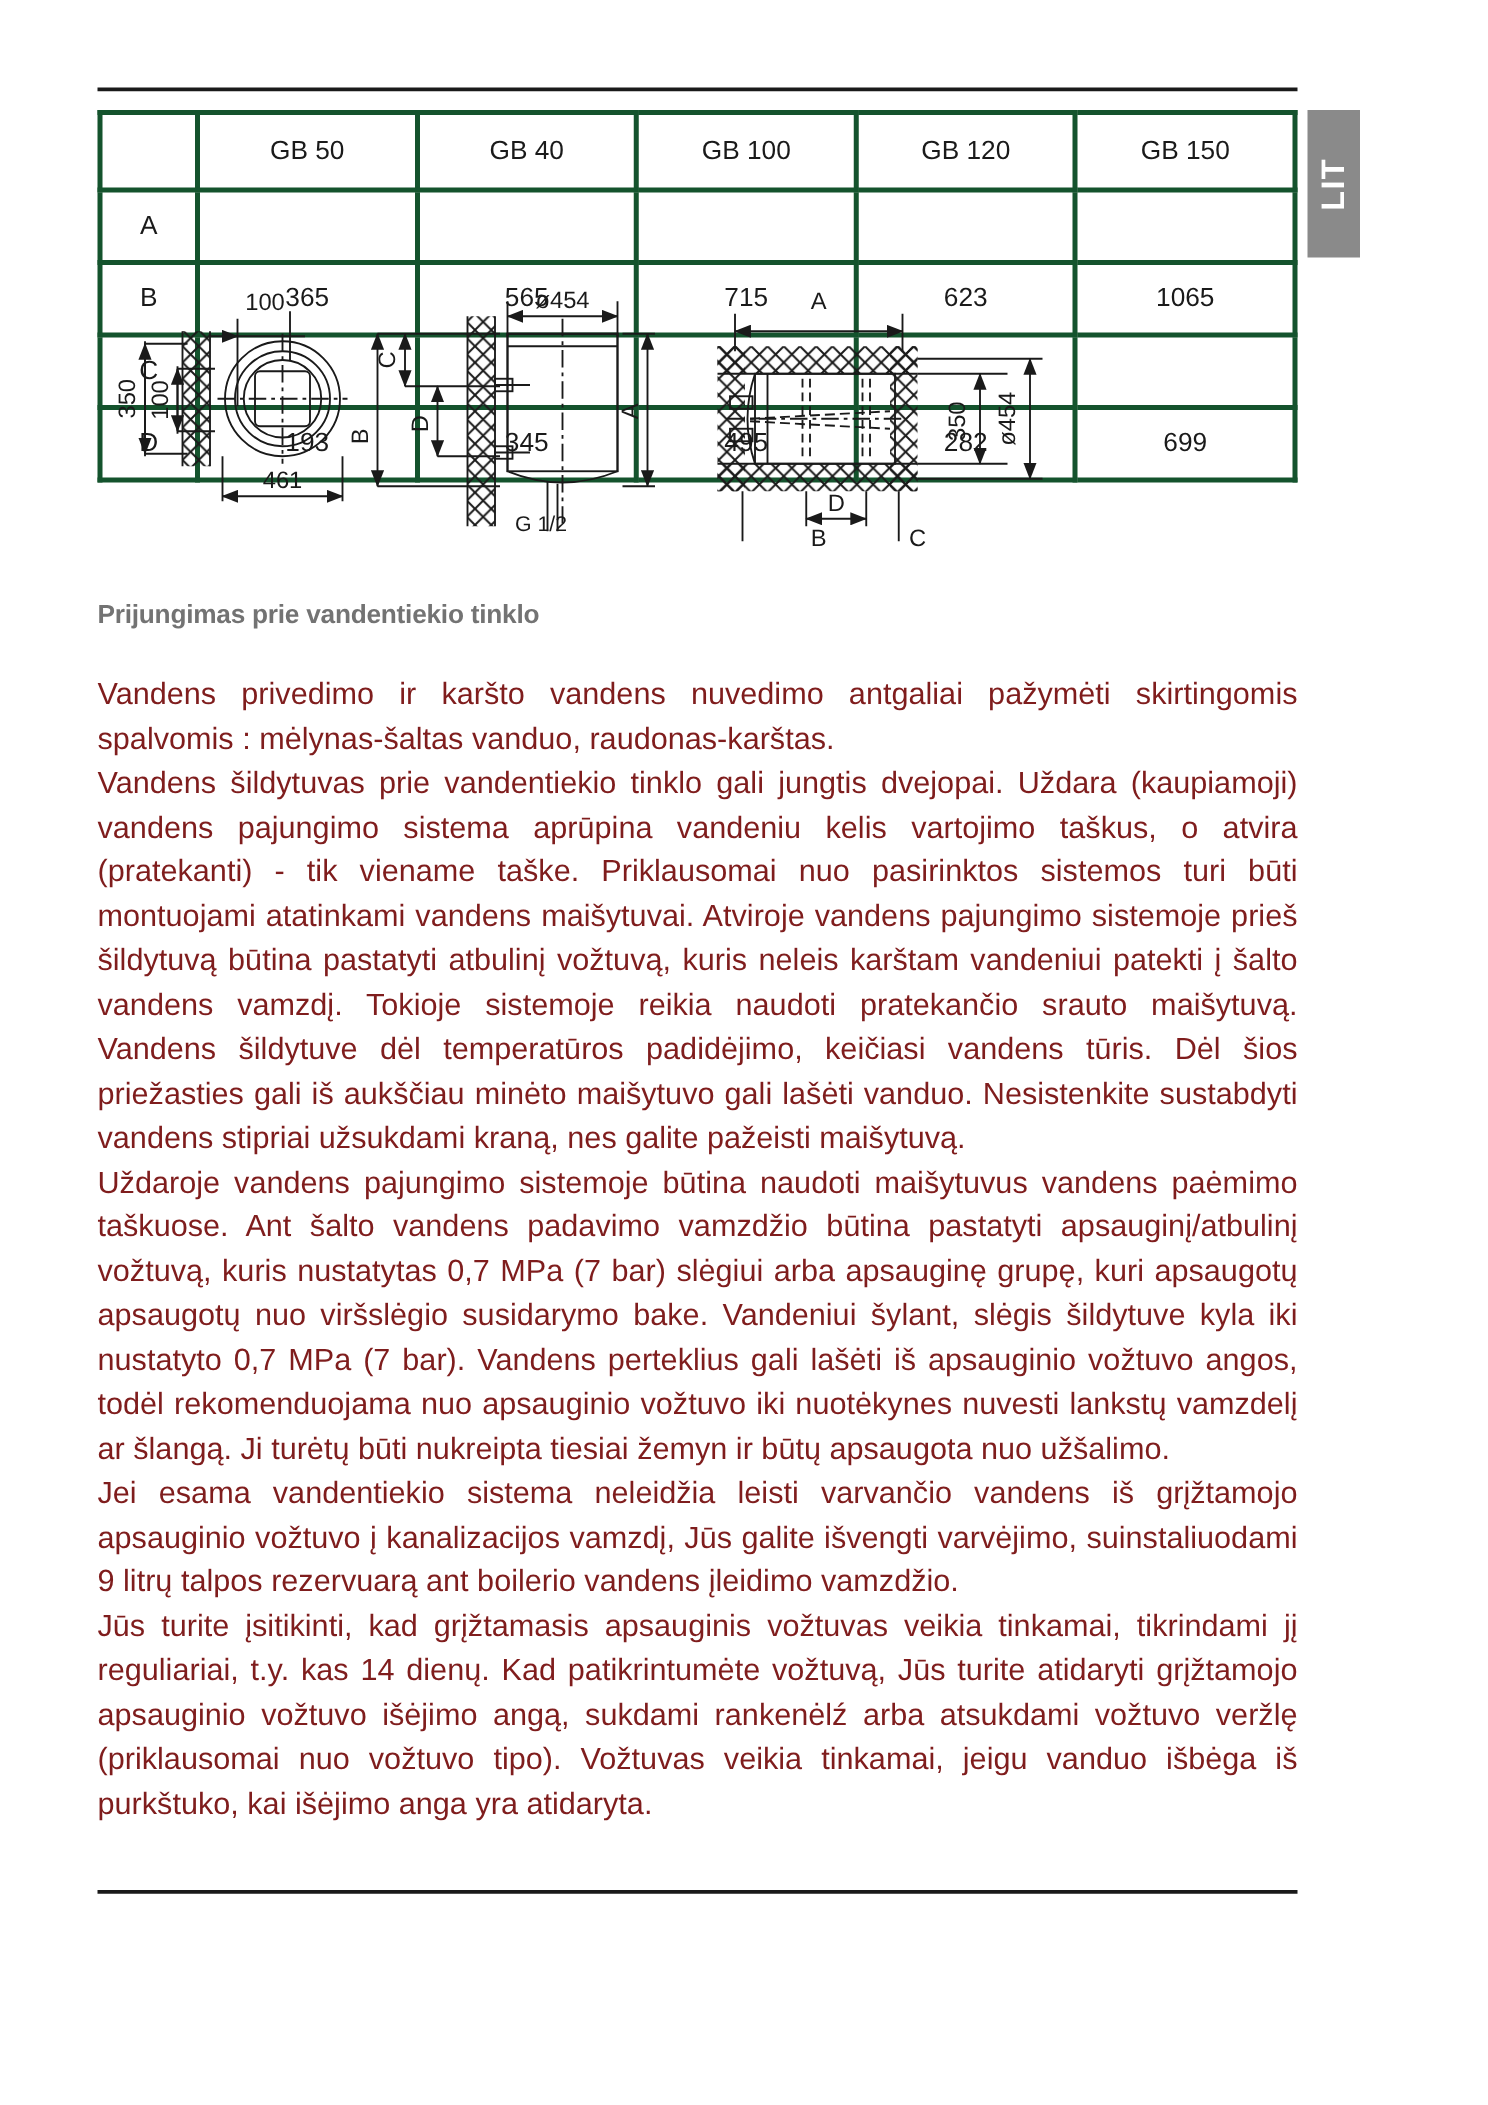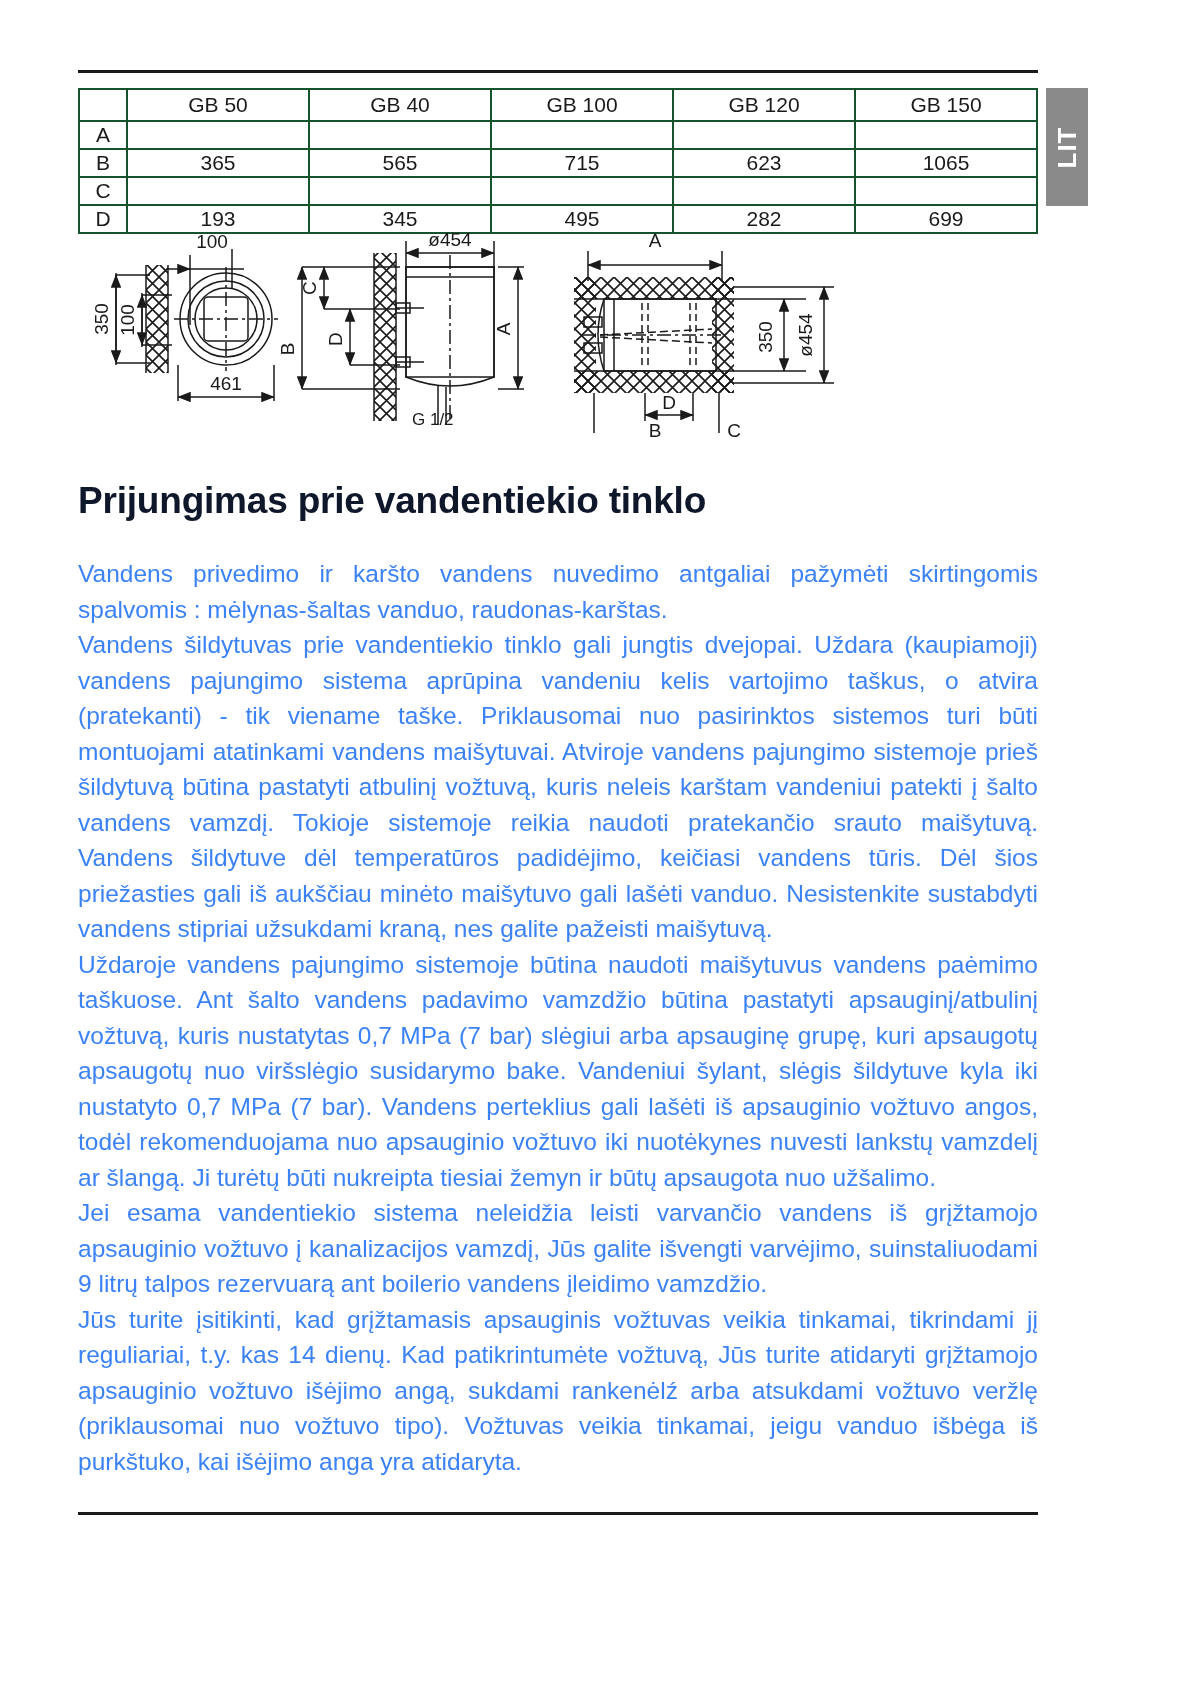--- a/index.html
+++ b/index.html
@@ -58,27 +58,27 @@
   
   table.dims {
     position: absolute;
     left: 78px;
     top: 88px;
     width: 960px;
     border-collapse: collapse;
     table-layout: fixed;
   }
   table.dims td {
-    border: 2px solid #14532d;
+    border: 4px solid #14532d;
     height: 26px;
     text-align: center;
     vertical-align: middle;
     font-size: 21px;
     font-family: "Liberation Sans", sans-serif;
-    padding: 0;
+    padding: 14px;
     color: #1a1a1a;
   }
   table.dims td.rowlabel {
     width: 46px;
     text-align: center;
   }
   table.dims td.colhead {
     font-size: 21px;
   }
   table.dims tr.headrow td { height: 30px; }
@@ -94,35 +94,35 @@
   .drawings svg { display: block; }
 
   
   .content {
     position: absolute;
     left: 78px;
     top: 480px;
     width: 960px;
   }
   h1.section-title {
-    font-size: 37px;
+    font-size: 21px;
     font-weight: bold;
     margin: 0 0 34px 0;
     letter-spacing: -0.2px;
     font-family: "Liberation Sans", sans-serif;
-    color: #0f172a;
+    color: #737373;
   }
   p.para {
     margin: 0;
     font-size: 24.5px;
     line-height: 35.5px;
     text-align: justify;
     text-justify: inter-word;
     font-family: "Liberation Sans", sans-serif;
-    color: #3b82f6;
+    color: #7f1d1d;
     hyphens: none;
   }
   p.para + p.para { margin-top: 0px; }
 </style>
 </head>
 <body>
 
 <div class="page">
 
   <div class="rule top"></div>

